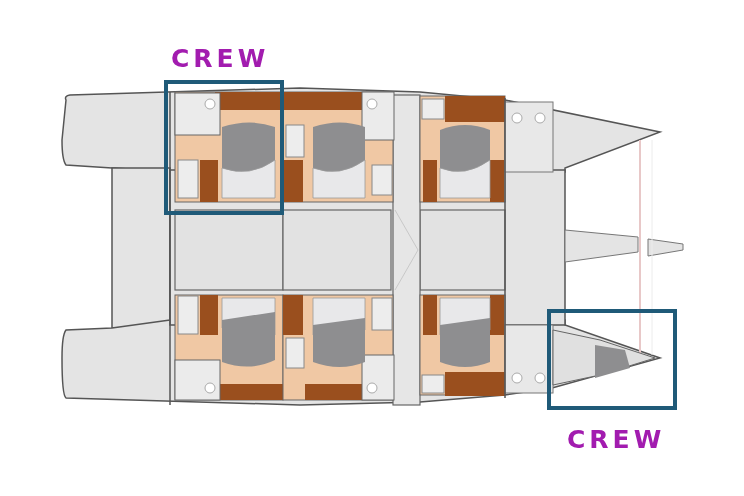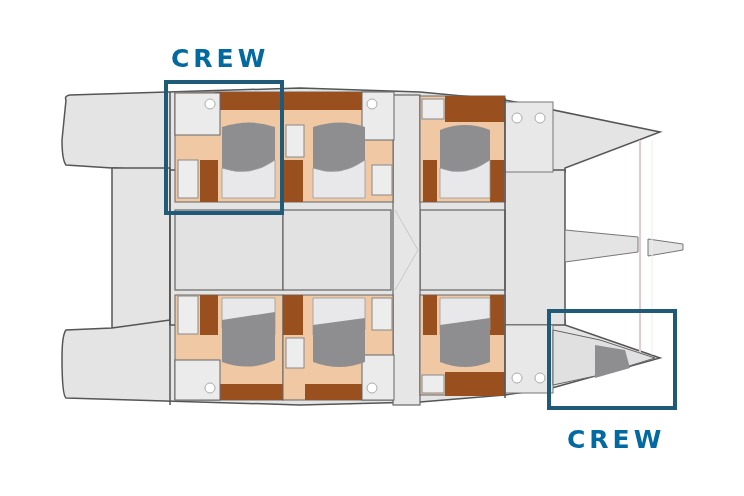--- a/index.html
+++ b/index.html
@@ -4,21 +4,21 @@
 <style>
   html, body { margin: 0; padding: 0; background: #ffffff; }
   body { width: 744px; height: 496px; position: relative; overflow: hidden; font-family: "DejaVu Sans", sans-serif; }
   #plan { position: absolute; left: 0; top: 0; width: 744px; height: 496px; }
   .label {
     position: absolute;
     font-family: "DejaVu Sans", sans-serif;
     font-weight: bold;
     font-size: 25px;
     letter-spacing: 4px;
-    color: #0369a1;
+    color: #a21caf;
   }
   .hl-box {
     position: absolute;
     border: 4px solid #1f5a78;
     box-sizing: border-box;
     background: transparent;
   }
 </style>
 </head>
 <body>

